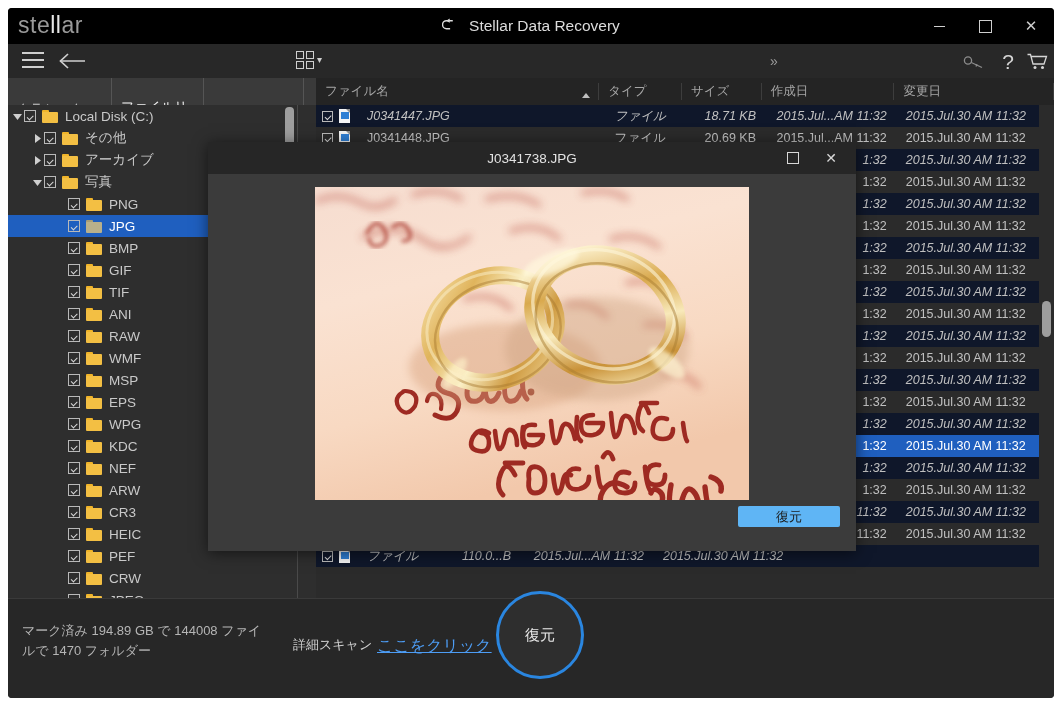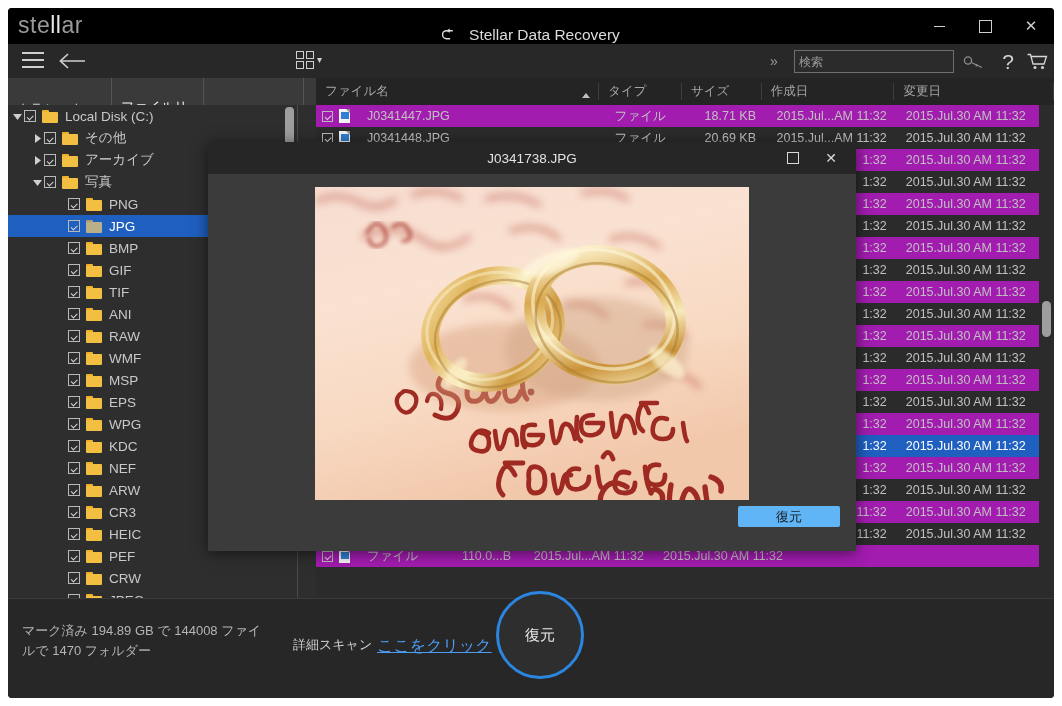--- a/index.html
+++ b/index.html
@@ -24,21 +24,21 @@
     display: flex; align-items: center;
   }
   .brand {
     position: absolute; left: 10px; top: 4px;
     font-size: 23px; letter-spacing: .5px;
     color: #9a9a9a; font-weight: 400;
   }
   .brand .hl { color: #e6e6e6; }
   .title-center {
     position: absolute; left: 0; width: 100%; top: 0; height: 36px;
-    display: flex; align-items: flex-end; justify-content: center;
+    display: flex; align-items: center; justify-content: center;
     gap: 9px;
   }
   .title-center .ttl { font-size: 15.5px; color: #dcdcdc; }
   .back-glyph { width: 18px; height: 16px; display:block; }
   .win-btns {
     position: absolute; right: 0; top: 0; height: 36px;
     display: flex; align-items: center;
   }
   .win-btn {
     width: 46px; height: 36px; display: flex;
@@ -148,21 +148,21 @@
   .sortcaret {
     position:absolute; right:8px; top:10px;
     width:0;height:0;border-left:4px solid transparent;border-right:4px solid transparent;
     border-bottom:5px solid #bfbfbf;
   }
   .rows { position:relative; }
   .row {
     display:flex; height:22px; align-items:center;
     font-size:12.5px; color:#c0c0c0;
   }
-  .row.odd { background:#a21caf; }
+  .row.odd { background:#0f172a;font-style:italic; }
   .row.even { background:#2b2b2b; }
   .row.sel { background:#1f5fbf; color:#fff; }
   .row .c { padding-left:9px; overflow:hidden; white-space:nowrap; }
   .row .c.num { text-align:right; padding-right:10px; padding-left:0; }
   .rcbx {
     width:11px; height:11px; border:1px solid #b9b9b9; position:relative;
     margin-left:6px; margin-right:6px; flex:0 0 11px;
   }
   .rcbx::after {
     content:""; position:absolute; left:2px; top:3px;
@@ -278,27 +278,20 @@
     <div class="view-grid">
       <div class="grid4">
           <b></b>
           <b></b>
           <b></b>
           <b></b>
         </div>
       <span class="caret-dn">▾</span>
     </div>
     <div class="chev2">»</div>
-    <div class="searchbox">
-      <input value="" placeholder="検索" style="">
-      <svg width="15" height="15" viewBox="0 0 15 15">
-        <circle cx="6" cy="6" r="4.3" fill="none" stroke="#cfcfcf" stroke-width="1.3"></circle>
-        <line x1="9.2" y1="9.4" x2="13" y2="13.4" stroke="#cfcfcf" stroke-width="1.3"></line>
-      </svg>
-    </div>
     <div class="tbicon key">
       <svg width="22" height="14" viewBox="0 0 22 14">
         <circle cx="5" cy="5.5" r="3.6" fill="none" stroke="#8c8c8c" stroke-width="1.3"></circle>
         <line x1="8.3" y1="7.5" x2="19" y2="12.5" stroke="#8c8c8c" stroke-width="1.3"></line>
         <line x1="14" y1="9.2" x2="13" y2="11.5" stroke="#8c8c8c" stroke-width="1.3"></line>
       </svg>
     </div>
     <div class="tbicon help">?</div>
     <div class="tbicon cart">
       <svg width="22" height="17" viewBox="0 0 22 17">

